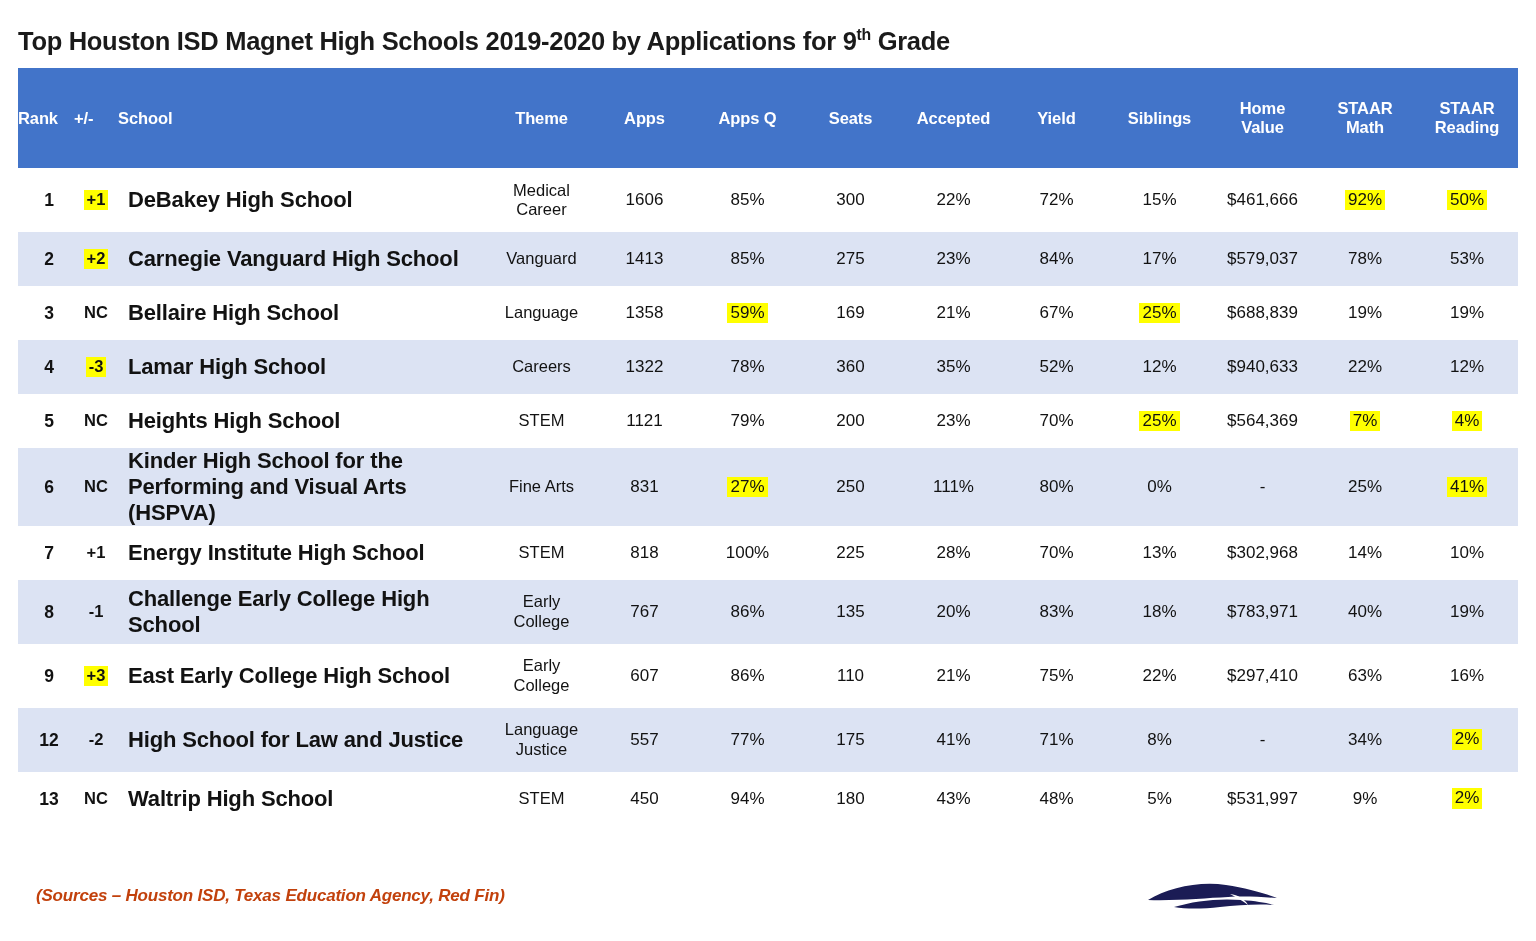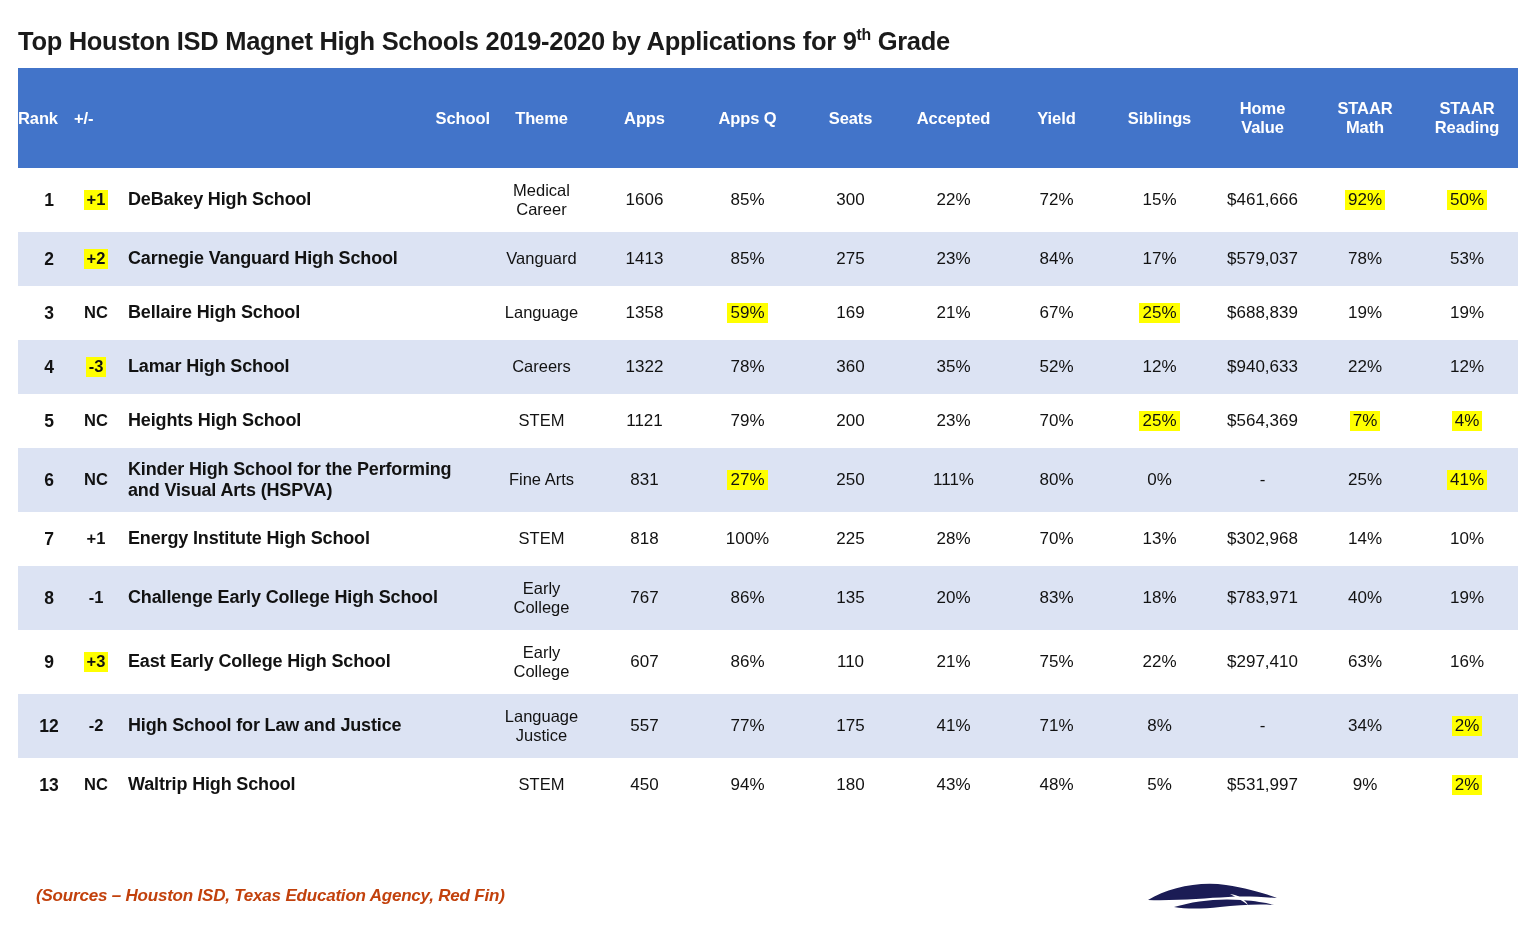--- a/index.html
+++ b/index.html
@@ -39,21 +39,21 @@
     padding: 0;
     height: 100px;
     vertical-align: middle;
     line-height: 1.15;
     letter-spacing: -0.1px;
   }
   thead th.lead { text-align: left; }
   thead th.ctr  { text-align: center; }
   thead th.h-rank   { padding-left: 6px; margin-top: 16px; }
   thead th.h-delta  { padding-left: 2px; }
-  thead th.h-school { padding-left: 10px; text-align: right; }
+  thead th.h-school { padding-left: 10px; }
 
   tbody tr { background: #ffffff; }
   tbody tr.alt { background: #dce3f3; }
   tbody td {
     font-size: 17px;
     color: #121212;
     padding: 0;
     vertical-align: middle;
     line-height: 1.18;
     height: 54px;
@@ -65,21 +65,21 @@
     padding-left: 6px;
   }
   tbody td.delta {
     text-align: center;
     font-weight: bold;
     font-size: 16.5px;
   }
   tbody td.school {
     text-align: left;
     font-weight: bold;
-    font-size: 18px;
+    font-size: 22px;
     padding-left: 10px;
     padding-right: 6px;
     letter-spacing: -0.15px;
   }
   tbody td.theme {
     text-align: center;
     font-weight: normal;
     font-size: 16.5px;
   }
   tbody td.num { text-align: center; font-weight: normal; }

